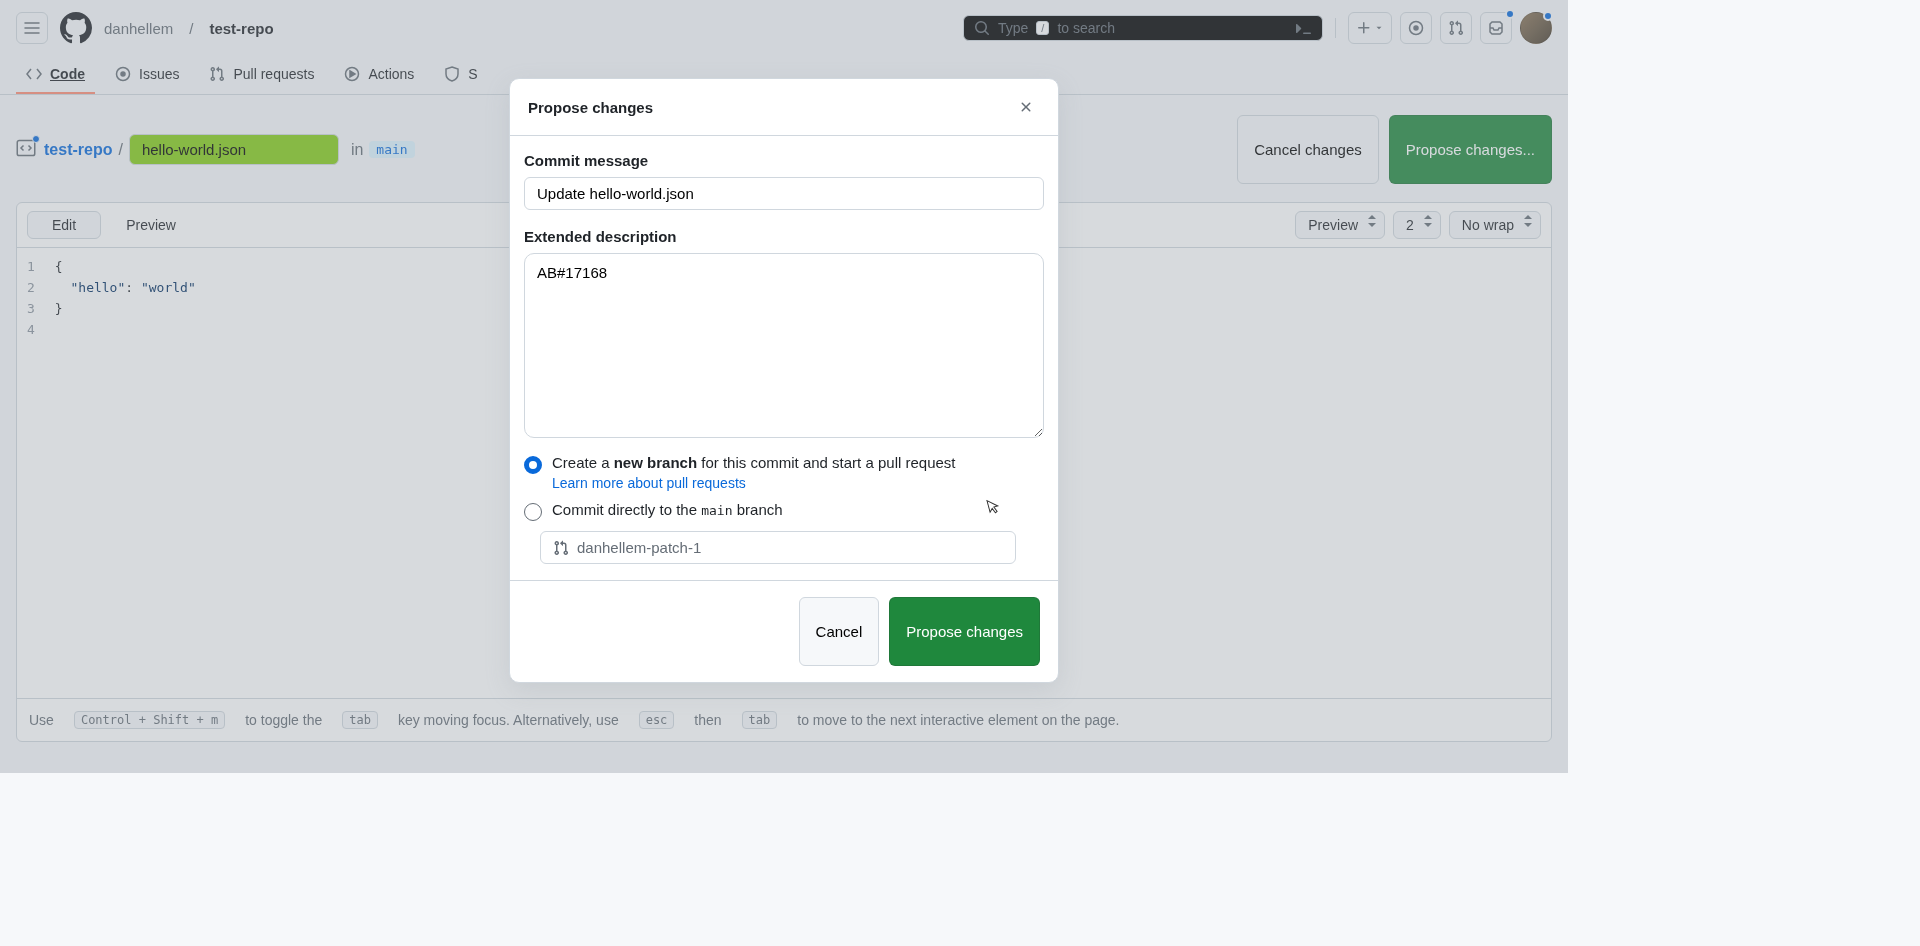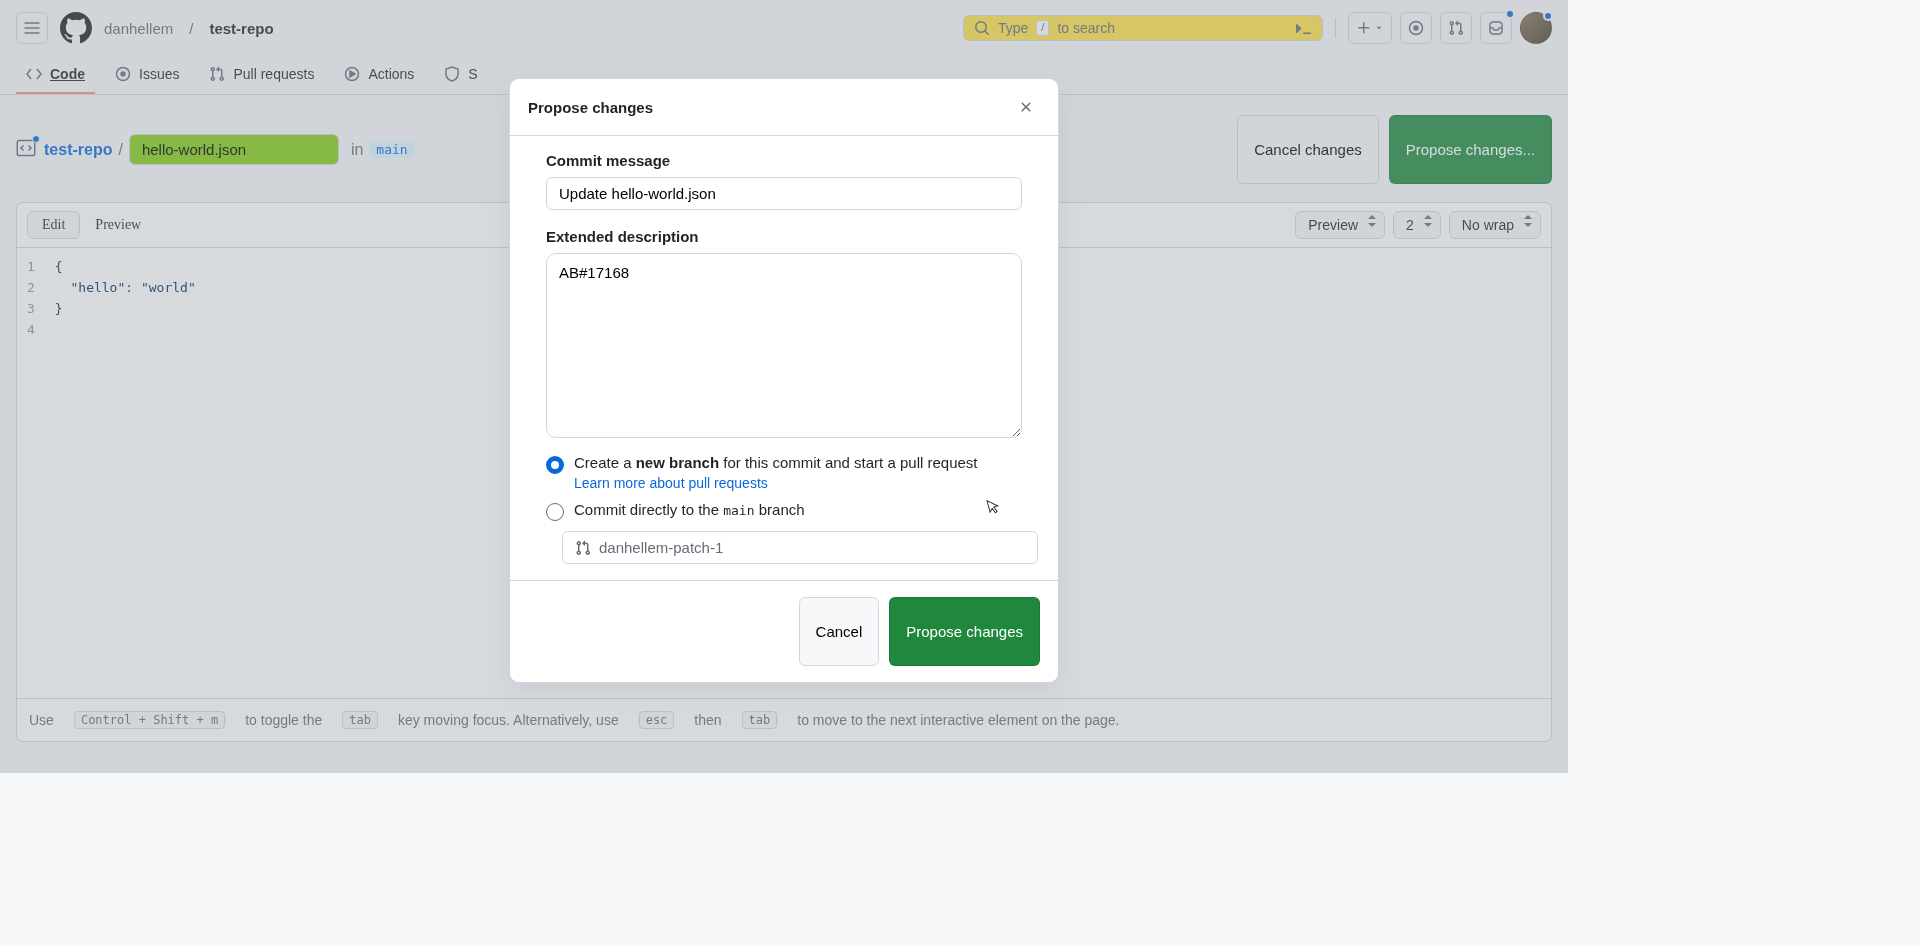--- a/index.html
+++ b/index.html
@@ -59,26 +59,27 @@
       font-weight: 600;
     }
     .header-right {
       margin-left: auto;
       display: flex;
       align-items: center;
       gap: 8px;
     }
     .search-box {
       display: flex;
+      align-items: center;
       border: 1px solid #d0d7de;
       border-radius: 6px;
       padding: 4px 10px;
       gap: 8px;
       width: 360px;
-      background: #fde047;
+      background: #000000;
       color: #656d76;
     }
     .search-box .kbd {
       border: 1px solid #d0d7de;
       border-radius: 3px;
       padding: 0 4px;
       font-size: 11px;
       background: #fff;
     }
     .divider-v {
@@ -213,26 +214,25 @@
       display: flex;
       align-items: center;
       padding: 8px 10px;
       gap: 0;
       border-bottom: 1px solid #d0d7de;
     }
     .edit-preview-group {
       display: flex;
     }
     .toolbar-tab {
-      padding: 5px 14px;
+      padding: 5px 24px;
       font-size: 14px;
       cursor: pointer;
       border: 1px solid transparent;
       border-radius: 6px;
-      font-family: Liberation Serif, serif;
     }
     .toolbar-tab.active {
       border: 1px solid #d0d7de;
       background: #f6f8fa;
       font-weight: 500;
     }
     .toolbar-right {
       margin-left: auto;
       display: flex;
       gap: 8px;
@@ -342,21 +342,21 @@
       width: 28px;
       height: 28px;
       display: flex;
       align-items: center;
       justify-content: center;
       cursor: pointer;
       color: #656d76;
       border-radius: 6px;
     }
     .modal-body {
-      padding: 16px 36px;
+      padding: 16px 14px;
     }
     .form-label {
       font-size: 15px;
       font-weight: 600;
       display: block;
       margin-bottom: 8px;
     }
     .form-input {
       width: 100%;
       border: 1px solid #d0d7de;

